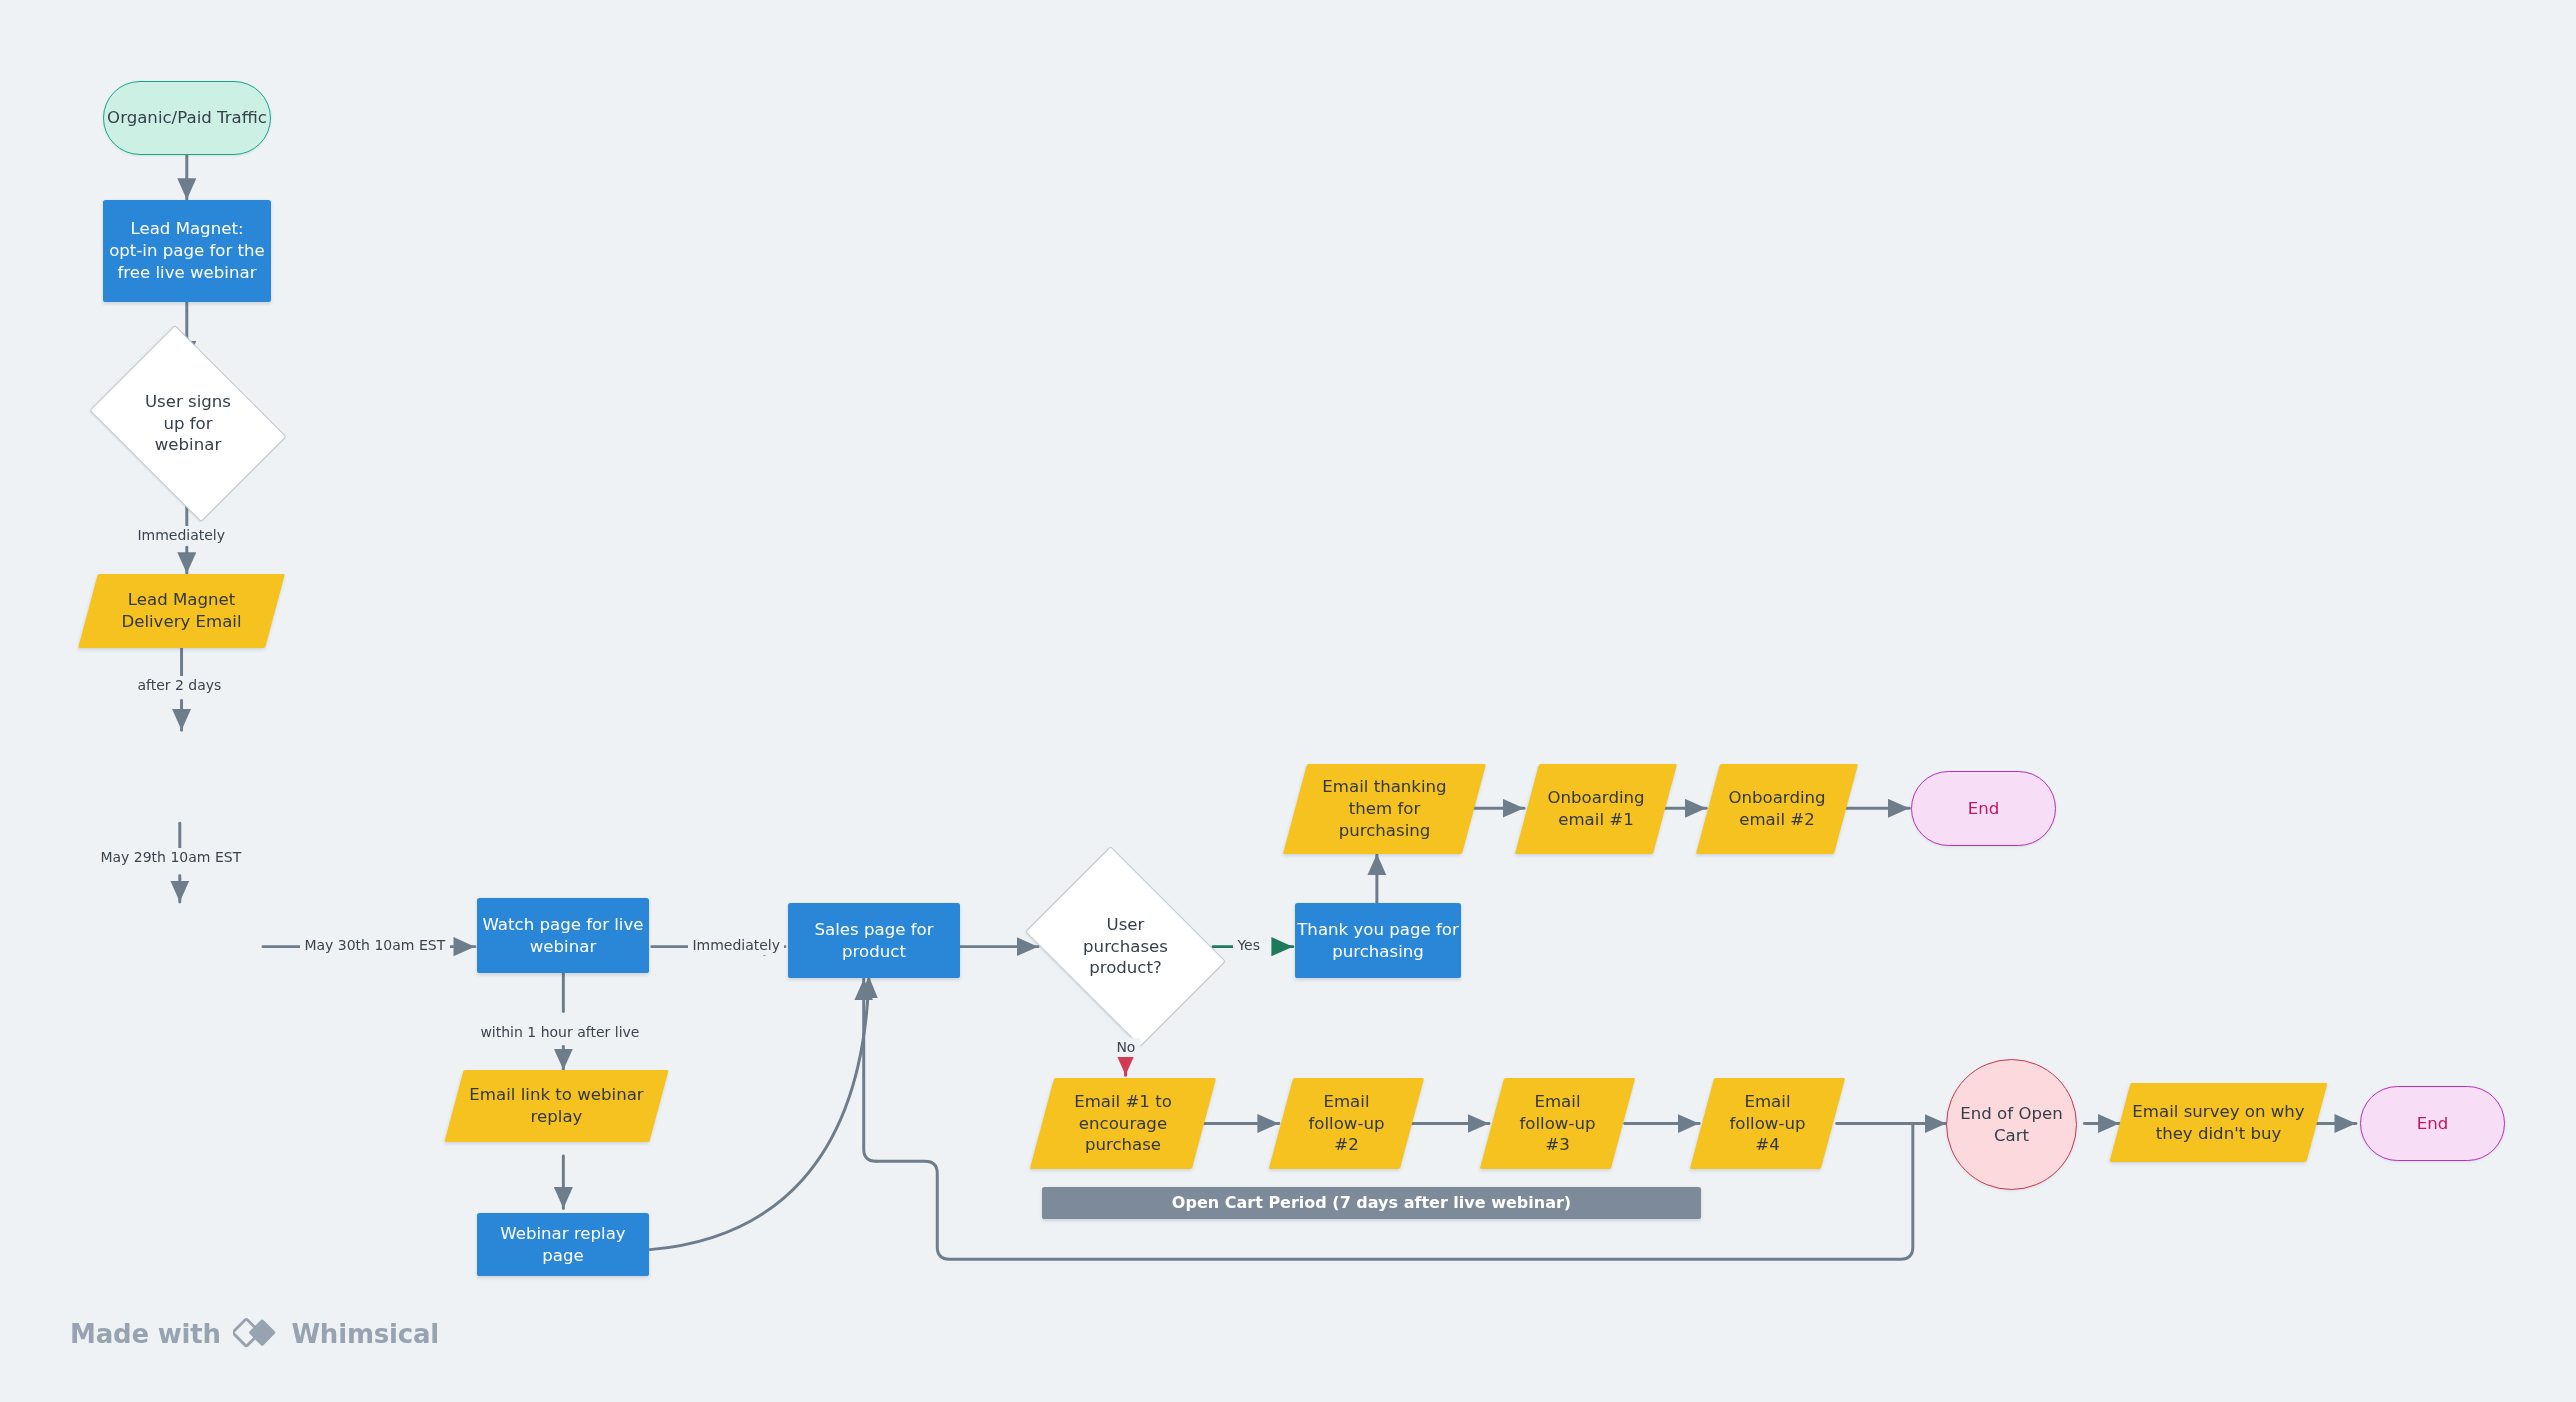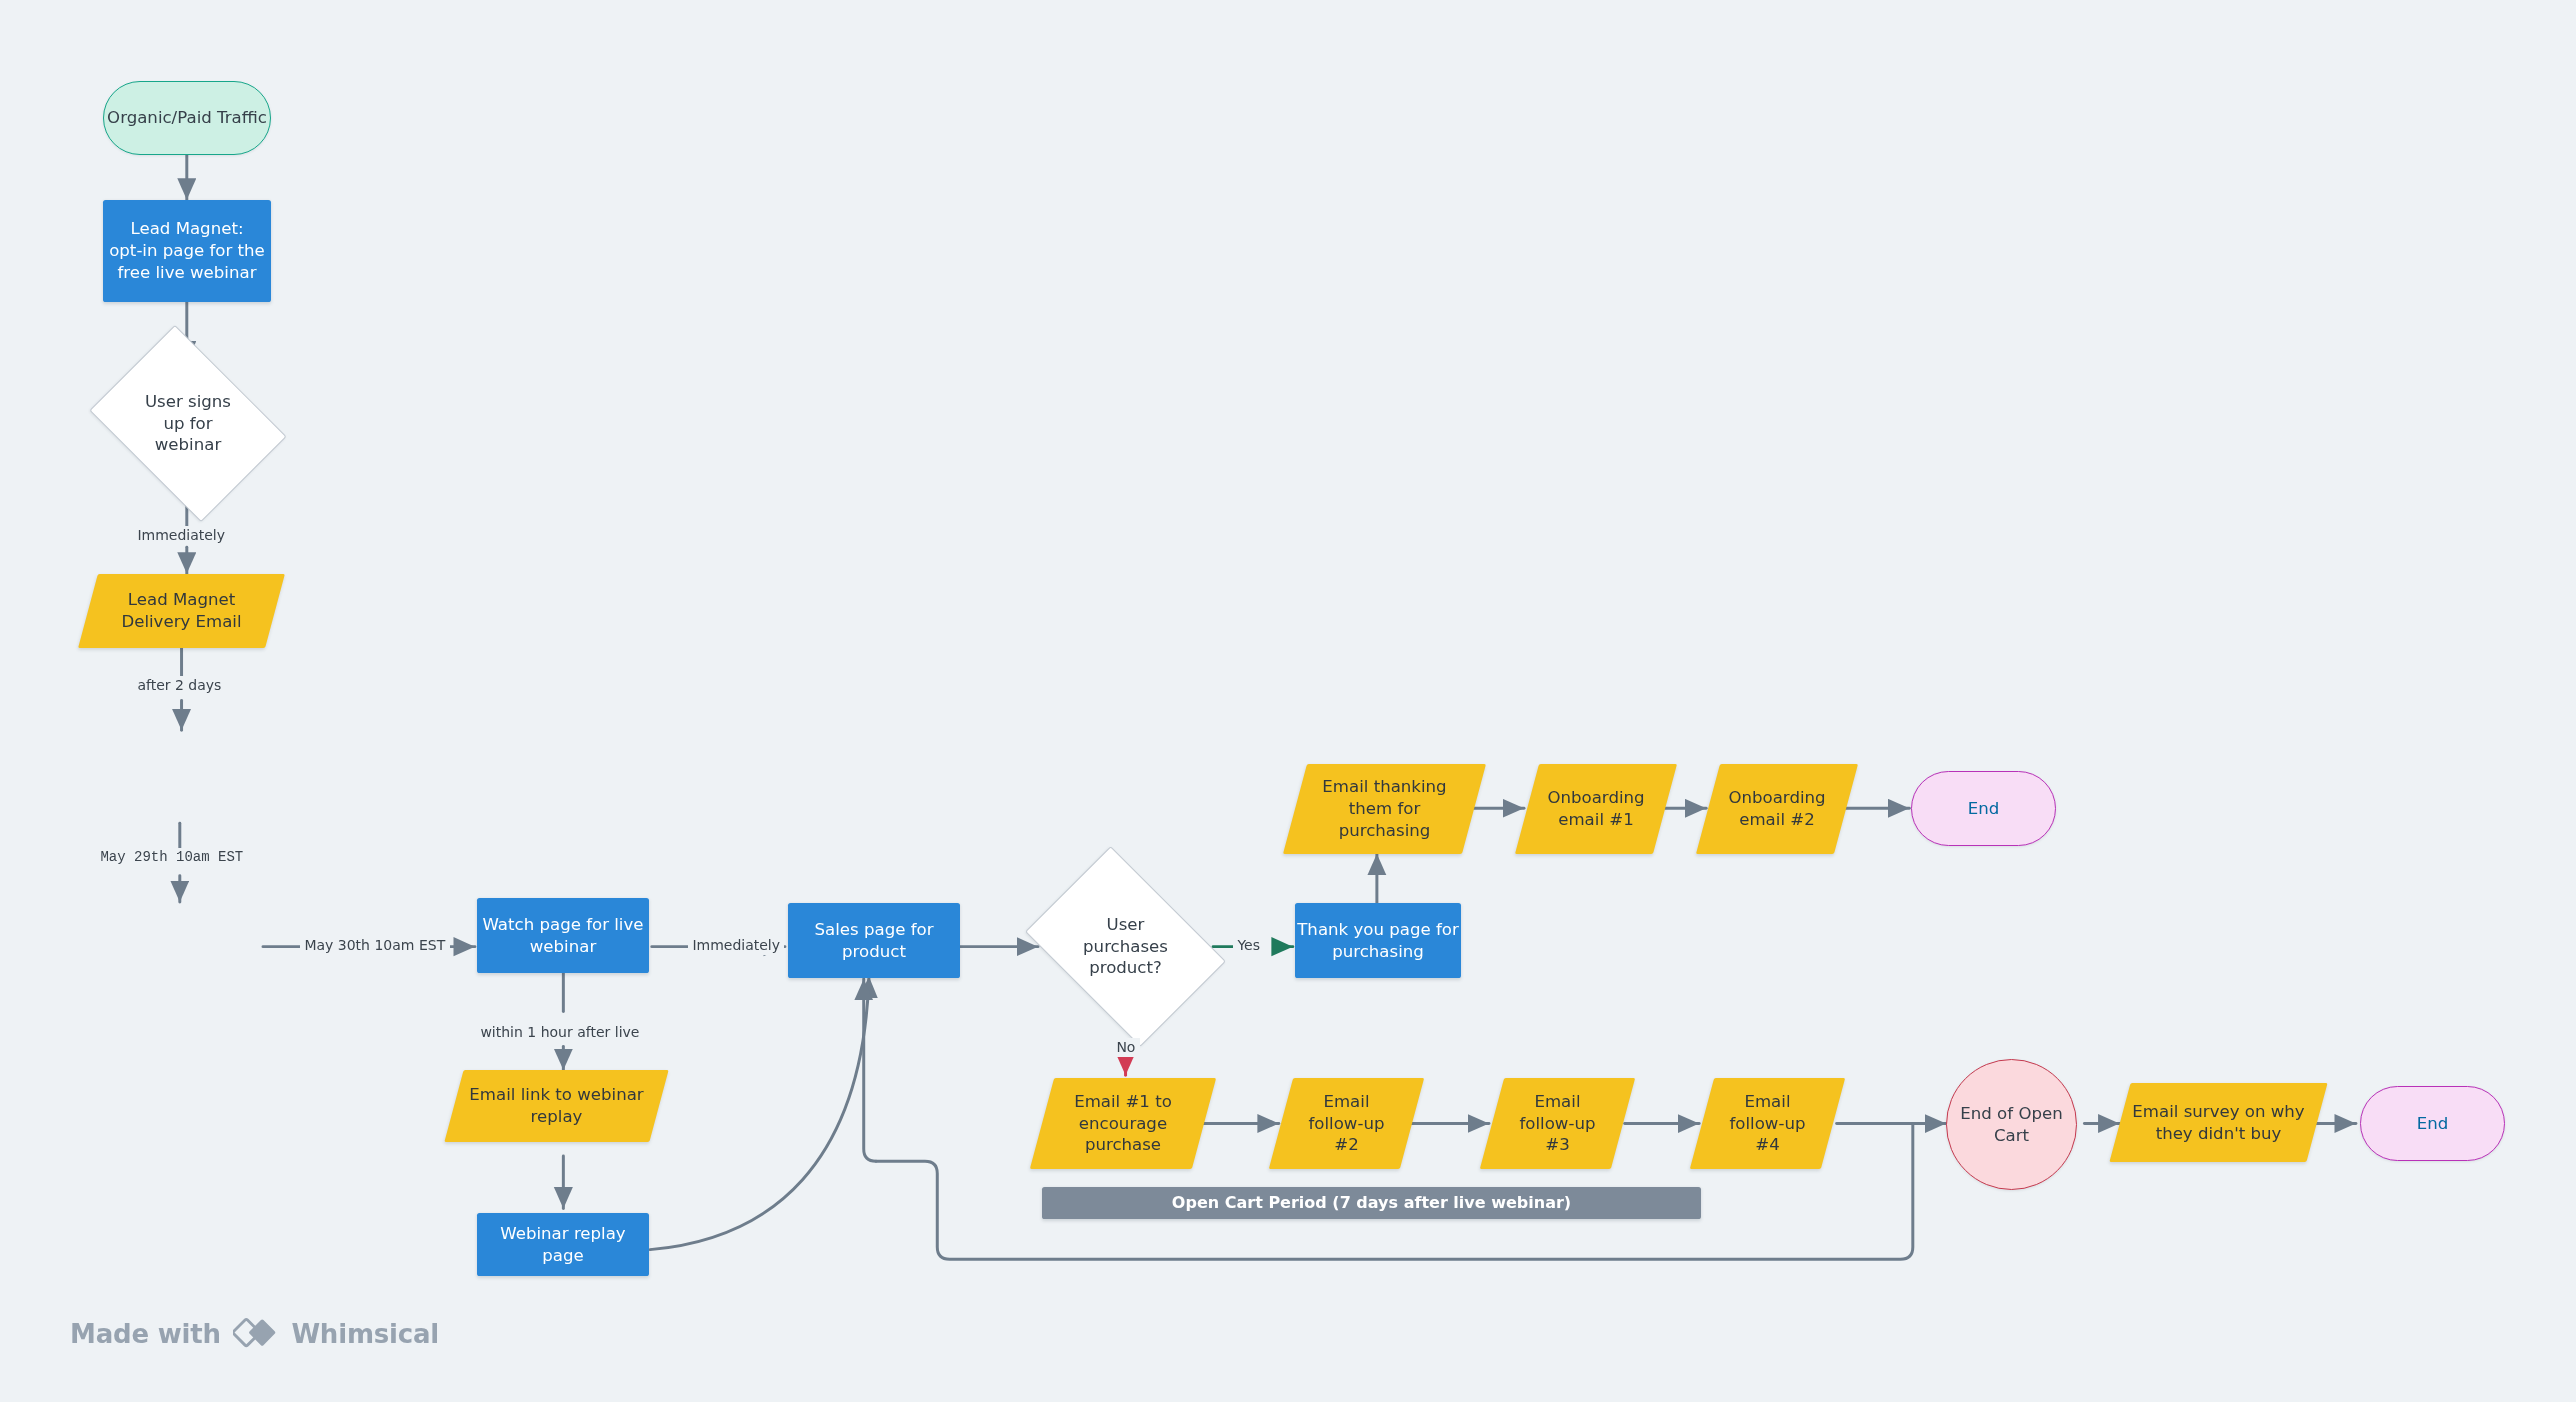--- a/index.html
+++ b/index.html
@@ -48,21 +48,21 @@
     border-radius: 875px;
     color: #36404a;
     font-size: 16.6px;
     box-shadow: 0 0.9px 2.6px rgba(40,55,70,0.10);
   }
   
   .n-end {
     background: #f8ddf6;
     border: 1.8px solid #b832b8;
     border-radius: 875px;
-    color: #0369a1;
+    color: #be185d;
     font-size: 16.6px;
     box-shadow: 0 0.9px 2.6px rgba(40,55,70,0.10);
   }
   
   .n-circle {
     background: #fbd9dd;
     border: 1.8px solid #c43a4f;
     border-radius: 50%;
     color: #36404a;
     font-size: 16.6px;
@@ -360,21 +360,21 @@
   </div>
 
   <div class="node n-banner" style="left:1042px; top:1187px; width:659px; height:32px;">
     <span class="node-label">Open Cart Period (7 days after live webinar)</span>
   </div>
 
   <div class="edge-label" style="left:133px; top:526px;">Immediately</div>
 
   <div class="edge-label" style="left:133px; top:676px;">after 2 days</div>
 
-  <div class="edge-label" style="left:96px; top:848px;font-family:Liberation Mono, monospace;">May 29th 10am EST</div>
+  <div class="edge-label" style="left:96px; top:848px;">May 29th 10am EST</div>
 
   <div class="edge-label" style="left:300px; top:936px;">May 30th 10am EST</div>
 
   <div class="edge-label" style="left:476px; top:1023px;">within 1 hour after live</div>
 
   <div class="edge-label" style="left:688px; top:936px;">Immediately</div>
 
   <div class="edge-label" style="left:1233px; top:936px;">Yes</div>
 
   <div class="edge-label lbl-no" style="left:1112px; top:1038px;">No</div>

